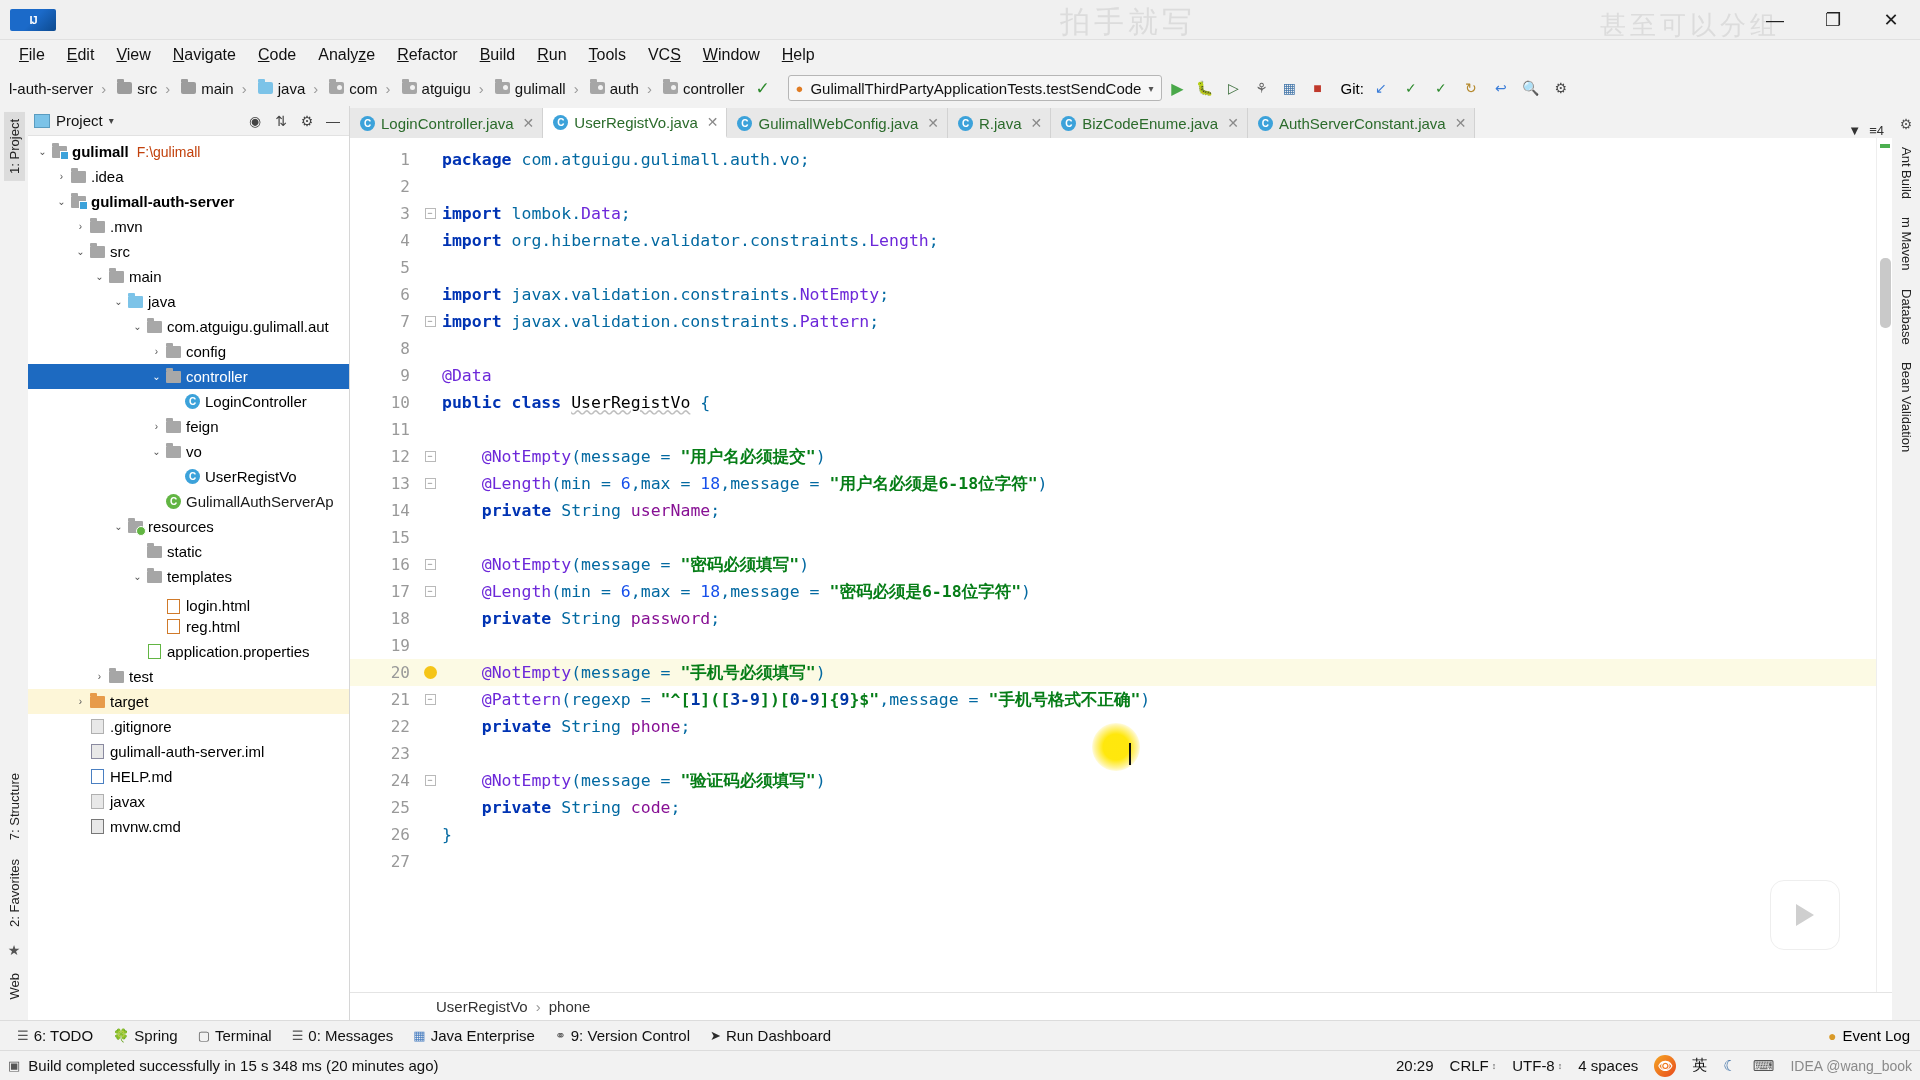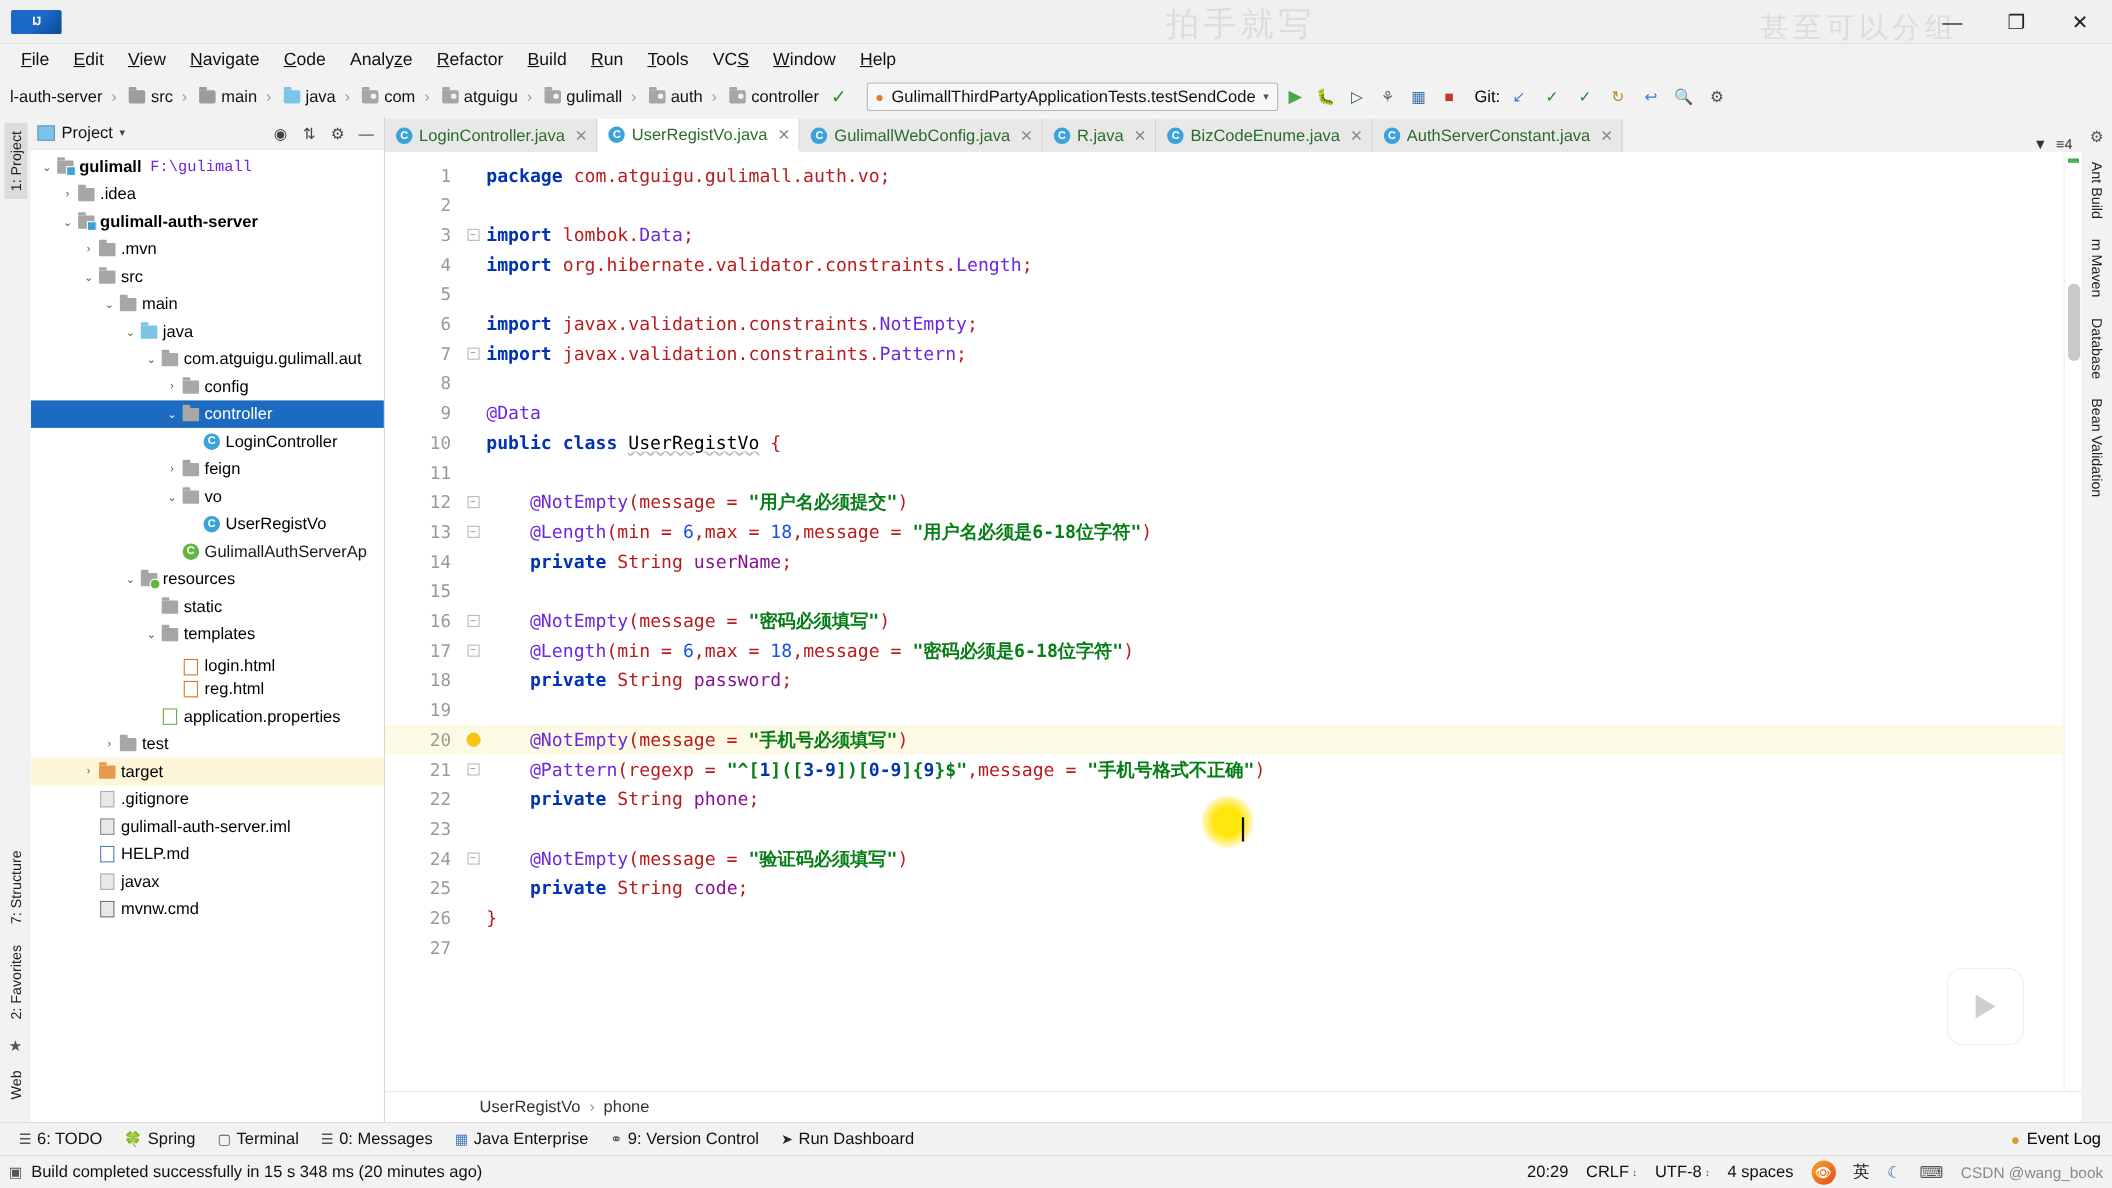--- a/index.html
+++ b/index.html
@@ -62,21 +62,21 @@
   .tree { flex:1; overflow:hidden; padding-top:3px; font-size:15px; }
   .trow { height:25px; display:flex; align-items:center; white-space:nowrap; padding-left:6px; }
   .trow.sel { background:#1d6ac1; color:#fff; }
   .trow.hl { background:#fdf6d8; }
   .arrow { width:17px; text-align:center; color:#555; font-size:10px; flex:none; }
   .arrow.none { color:transparent; }
   .trow.sel .arrow { color:#fff; }
   .ti { width:17px; display:flex; align-items:center; justify-content:center; margin-right:4px; flex:none; }
   .tlabel { font-size:15px; }
   .tlabel.b { font-weight:bold; }
-  .tpath { color:#6d28d9; font-size:14px; margin-left:8px;font-family:Liberation Mono, monospace; }
+  .tpath { color:#c2410c; font-size:14px; margin-left:8px; }
   .cls-ico { width:15px; height:15px; border-radius:50%; background:#3ca2da; color:#fff; font-size:10px;
              display:flex; align-items:center; justify-content:center; font-weight:bold; }
   .cls-ico.green { background:#62b543; }
   .file-ico { width:13px; height:15px; background:#e8e8e8; border:1px solid #b0b0b0; position:relative; }
   .ff { width:15px; height:12px; background:#a6a6a6; border-radius:1px; position:relative; }
   .ff::before { content:''; position:absolute; top:-3px; left:0; width:7px; height:3px; background:#a6a6a6; border-radius:1px 1px 0 0; }
   .ff.blue { background:#7cc3e8; } .ff.blue::before{ background:#7cc3e8; }
   .ff.orange { background:#e79b4a; } .ff.orange::before{ background:#e79b4a; }
   .ff.mod::after { content:''; position:absolute; right:-2px; bottom:-2px; width:7px; height:7px; background:#3ca2da; border:1px solid #fff; }
   .ff.res::after { content:''; position:absolute; right:-3px; bottom:-3px; width:8px; height:8px; background:#62b543; border-radius:50%; border:1px solid #fff; }
@@ -100,21 +100,21 @@
   .fold .bulb { width:13px; height:13px; border-radius:50%; background:#f5c518; }
   .code { flex:1; padding-top:8px; font-family:"DejaVu Sans Mono",monospace; font-size:16.5px;
           white-space:pre; overflow:hidden; position:relative; }
   .cl { height:27px; line-height:27px; }
   .cl.cur { background:#fcfae4; }
   .kw { color:#0033b3; font-weight:bold; }
   .ann { color:#6d28d9; }
   .str { color:#067d17; font-weight:bold; }
   .num { color:#1750eb; }
   .fld { color:#871094; }
-  .pln { color:#b91c1c; }
+  .pln { color:#0369a1; }
   .regex-c { color:#0037a6; font-weight:bold; }
   .wavy { text-decoration:underline; text-decoration-style:wavy; text-decoration-color:#c0c0c0; }
 
   .cursor-blob { position:absolute; width:48px; height:48px; border-radius:50%;
                  background:radial-gradient(circle, rgba(255,230,0,.95) 38%, rgba(255,235,80,.55) 62%, rgba(255,240,120,0) 75%);
                  pointer-events:none; }
   .caret { position:absolute; width:2px; height:22px; background:#111; }
 
   .play-badge { position:absolute; width:70px; height:70px; border-radius:14px; background:rgba(255,255,255,.75);
                 border:1px solid #eee; display:flex; align-items:center; justify-content:center; }
@@ -668,16 +668,16 @@
       </span>
       <span class="sb-item">
         <span>UTF-8</span>
         <span class="sb-chev">↕</span>
       </span>
       <span class="sb-item">4 spaces</span>
       <span class="ime">👁</span>
       <span class="sb-item">英</span>
       <span class="sb-item" style="color:#3a6ea5">☾</span>
       <span class="sb-item" style="color:#555">⌨</span>
-      <span class="watermark-br">CSDN @wang_book</span>
+      <span class="watermark-br">IDEA @wang_book</span>
     </div>
   </div>
 </div>
 
 </body></html>

